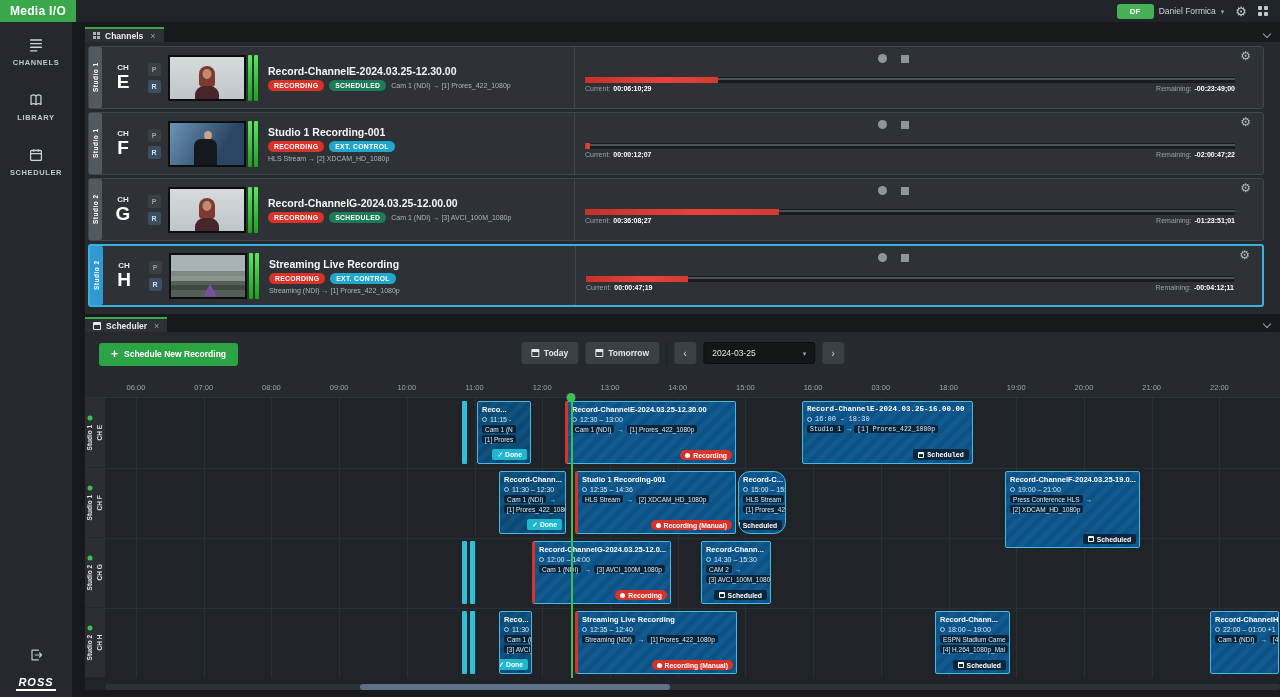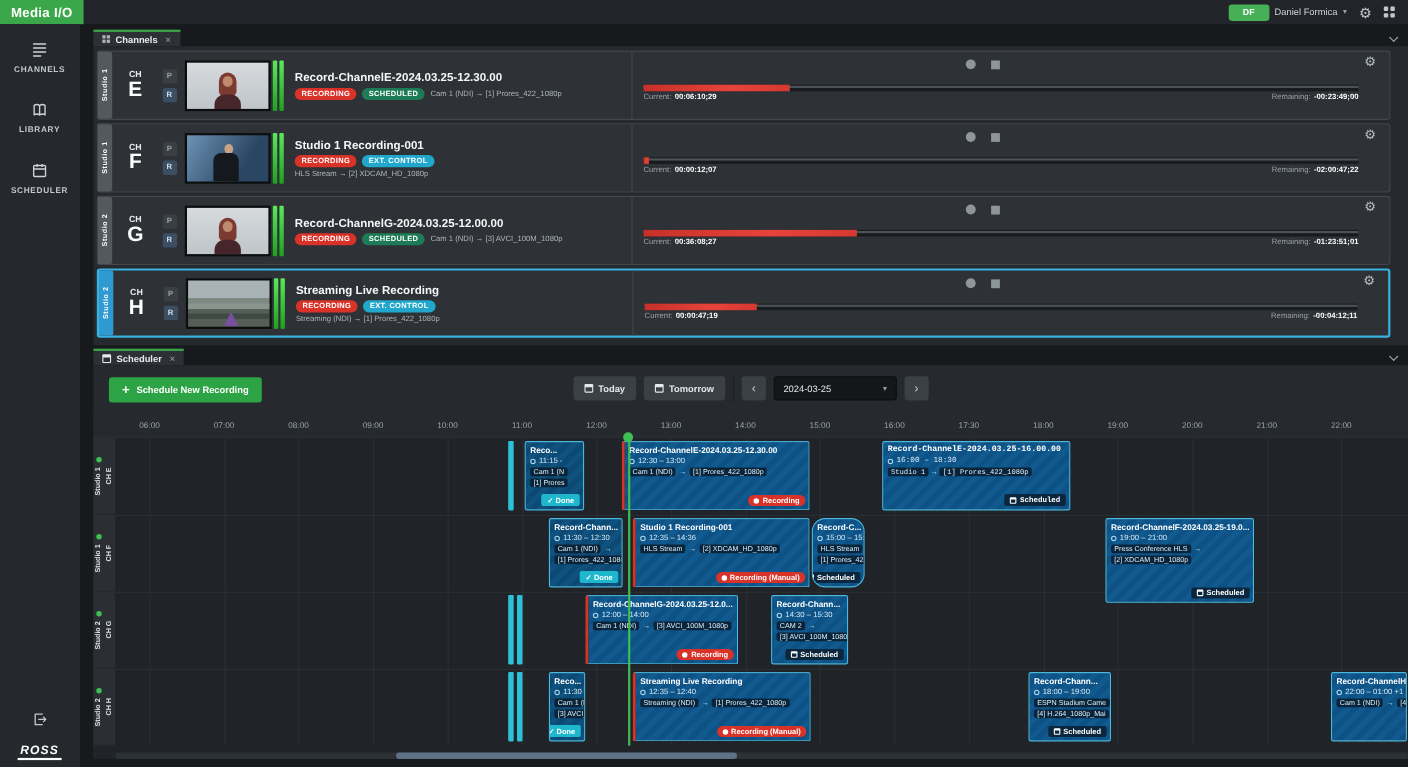--- a/index.html
+++ b/index.html
@@ -420,21 +420,21 @@
             <span class="hour-label" style="left: 8.40085%;">07:00</span>
             <span class="hour-label" style="left: 14.1634%;">08:00</span>
             <span class="hour-label" style="left: 19.926%;">09:00</span>
             <span class="hour-label" style="left: 25.6885%;">10:00</span>
             <span class="hour-label" style="left: 31.4511%;">11:00</span>
             <span class="hour-label" style="left: 37.2136%;">12:00</span>
             <span class="hour-label" style="left: 42.9762%;">13:00</span>
             <span class="hour-label" style="left: 48.7387%;">14:00</span>
             <span class="hour-label" style="left: 54.5013%; text-align: right;">15:00</span>
             <span class="hour-label" style="left: 60.2638%;">16:00</span>
-            <span class="hour-label" style="left: 66.0264%;">17:30</span>
+            <span class="hour-label" style="left: 66.0264%;">03:00</span>
             <span class="hour-label" style="left: 71.7889%;">18:00</span>
             <span class="hour-label" style="left: 77.5515%;">19:00</span>
             <span class="hour-label" style="left: 83.314%;">20:00</span>
             <span class="hour-label" style="left: 89.0766%;">21:00</span>
             <span class="hour-label" style="left: 94.8391%;">22:00</span>
             <i class="now-dot" style="left: 39.66%;"></i>
           </div>
       </div>
       <div class="tl-body">
         <div class="tl-labels" id="tl-labels">

